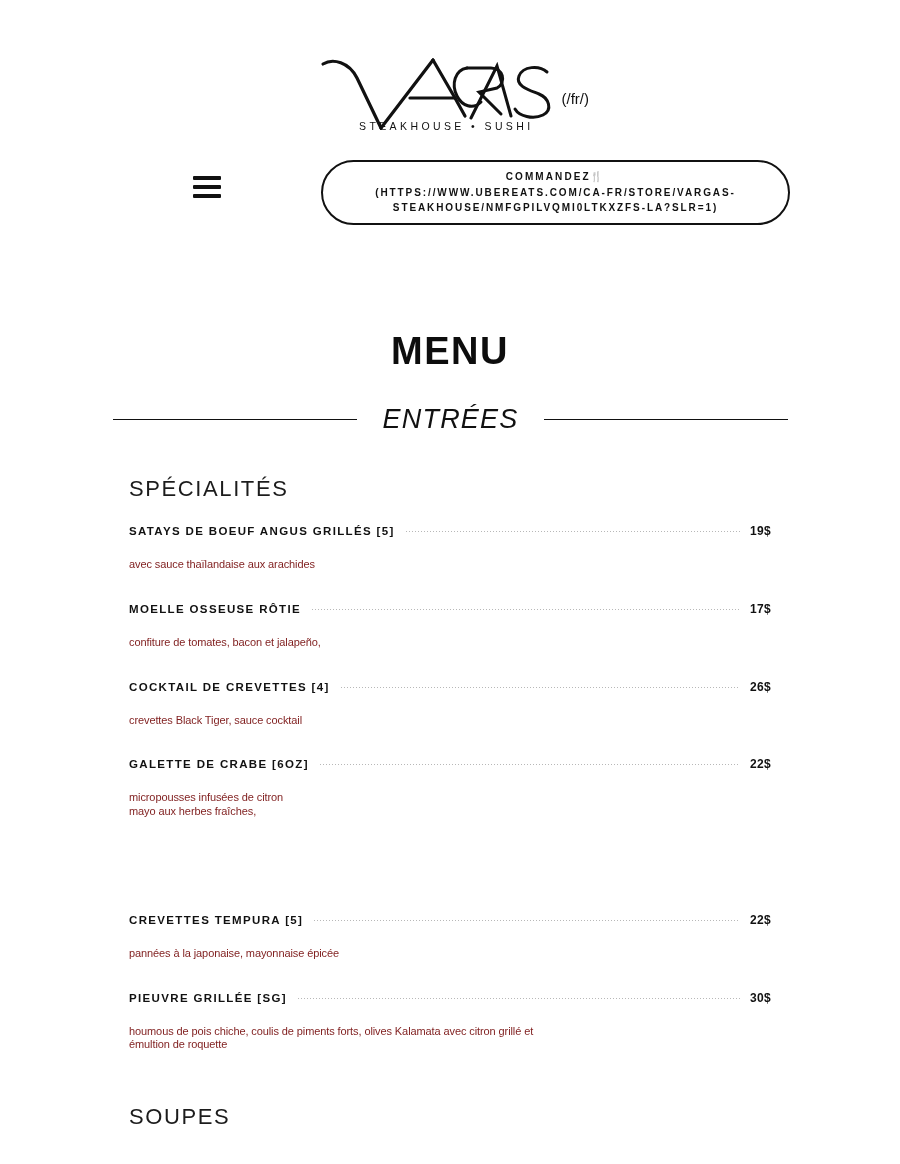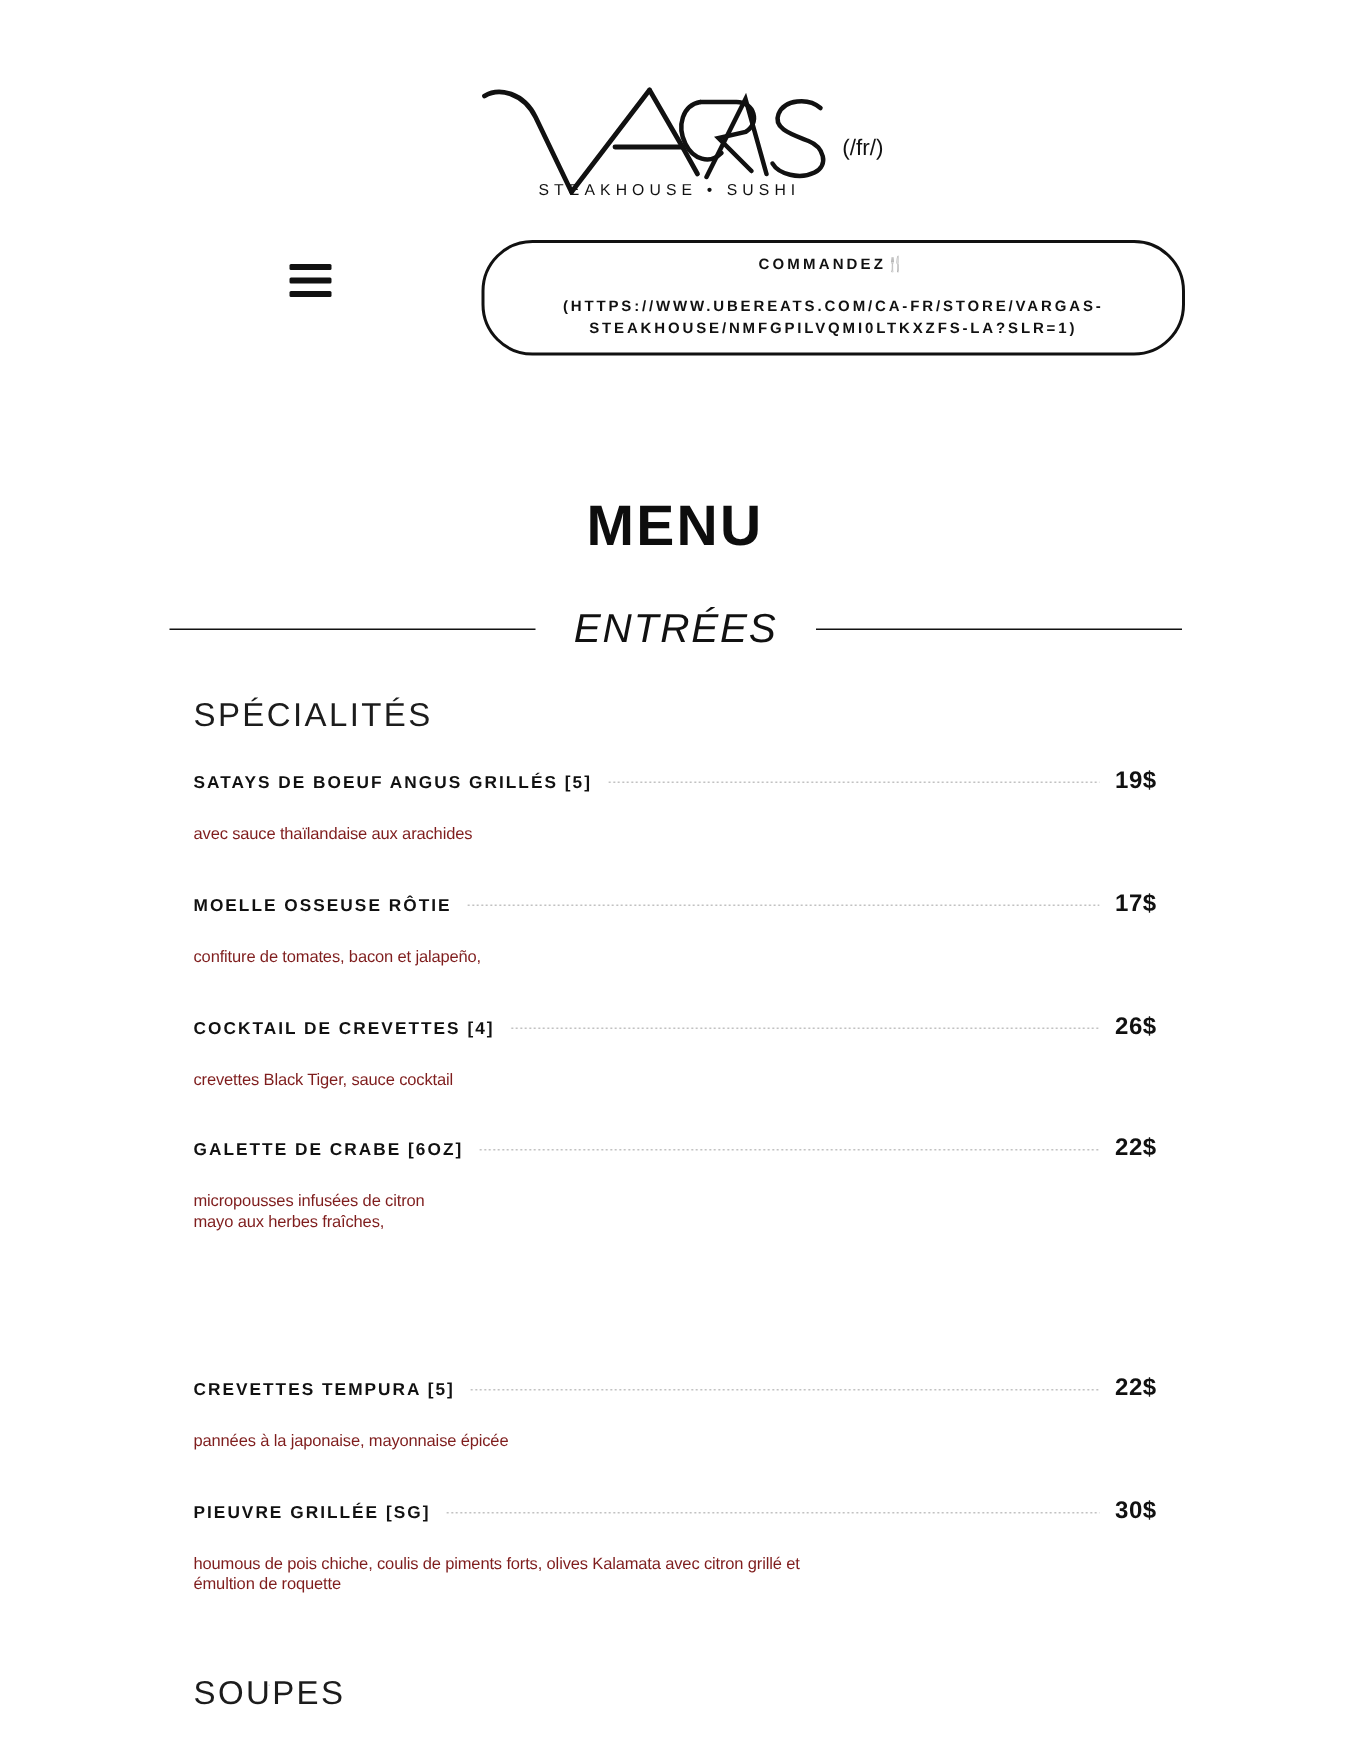--- a/index.html
+++ b/index.html
@@ -81,21 +81,20 @@
     border: 2px solid #111;
     border-radius: 34px;
     background: #fff;
     display: flex;
     flex-direction: column;
     align-items: center;
     justify-content: center;
     padding: 8px 18px;
     cursor: pointer;
     text-decoration: none;
-    gap: 12px;
   }
   .order-line1 {
     font-size: 10px;
     font-weight: bold;
     letter-spacing: 2.1px;
     color: #111;
     text-align: center;
     line-height: 1.45;
   }
   .order-url {
@@ -143,21 +142,21 @@
     font-weight: 400;
     letter-spacing: 1.2px;
     color: #111;
     white-space: nowrap;
     font-style: italic;
   }
 
   
   .menu-body {
     position: absolute;
-    top: 464px;
+    top: 476px;
     left: 129px;
     width: 642px;
   }
 
   .group-heading {
     font-size: 22px;
     font-weight: 400;
     letter-spacing: 1.6px;
     color: #1c1c1c;
     margin-top: 0;
@@ -187,21 +186,21 @@
     height: 1px;
     position: relative;
     top: -3px;
     background-image: radial-gradient(circle, #b8b8b8 0.6px, transparent 0.7px);
     background-size: 3px 1px;
     background-repeat: repeat-x;
     background-position: 0 center;
   }
   .item-price {
     flex: 0 0 auto;
-    font-size: 16px;
+    font-size: 12px;
     font-weight: bold;
     letter-spacing: 0.3px;
     color: #111;
     white-space: nowrap;
   }
   .item-desc {
     margin-top: 20px;
     font-size: 11px;
     font-weight: 400;
     line-height: 1.25;

